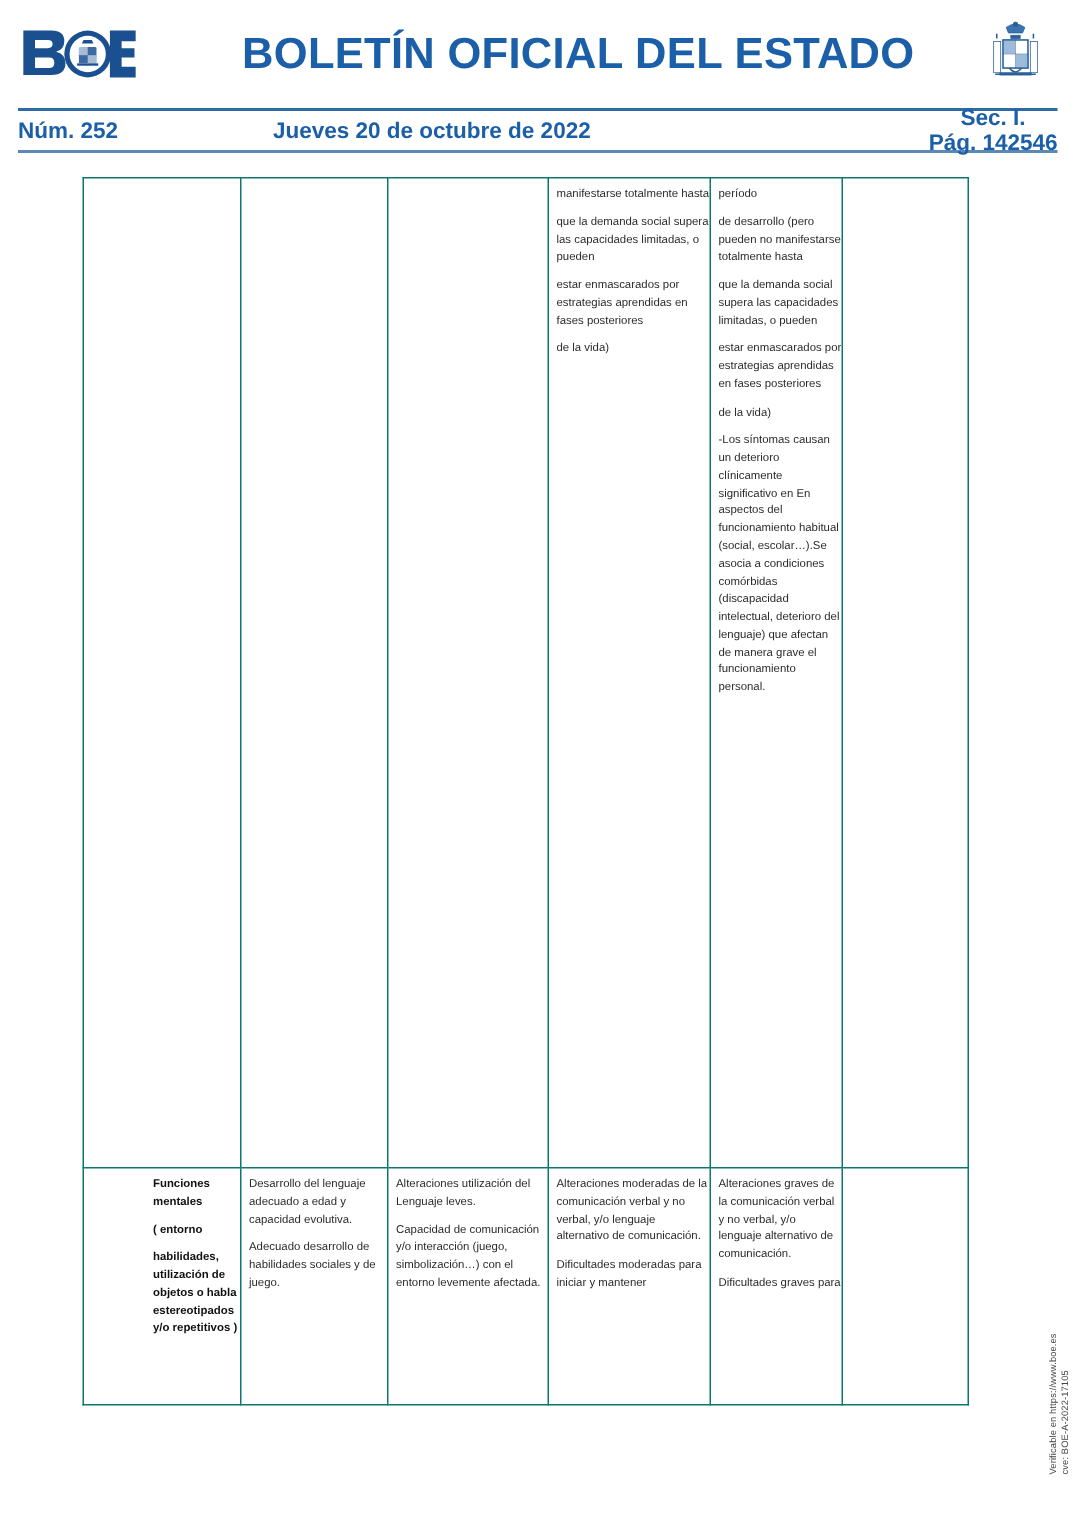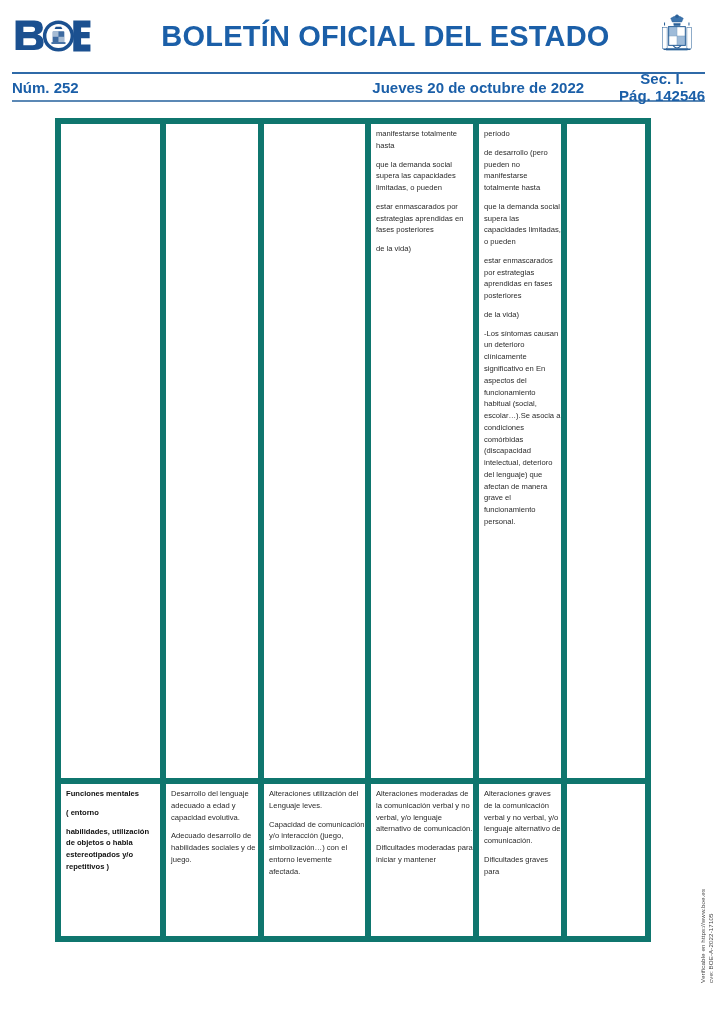--- a/index.html
+++ b/index.html
@@ -60,42 +60,42 @@
   .subhead {
     display: flex;
     align-items: center;
     height: 26px;
     margin: 0 12px;
     font-size: 15px;
     font-weight: bold;
     color: #1b5fa8;
   }
   .subhead .num { flex: 0 0 auto; width: 170px; text-align: left; }
-  .subhead .date { flex: 1 1 auto; text-align: right; }
+  .subhead .date { flex: 1 1 auto; text-align: left; }
   .subhead .sec { flex: 0 0 auto; text-align: center; white-space: pre; }
   .subhead .sec span { margin-left: 10px; }
 
   
   .sheet {
     position: absolute;
     left: 0;
     top: 118px;
     width: 717px;
   }
   table.doc-table {
     border-collapse: collapse;
     table-layout: fixed;
     margin-left: 55px;
     width: 590px;
     font-size: 7.6px;
     line-height: 1.55;
     color: #2a2a2a;
   }
   table.doc-table td {
-    border: 6px solid #0f766e;
+    border: 1px solid #0f766e;
     vertical-align: top;
     padding: 4px 0 4px 5px;
   }
   .c1 { width: 105px; }
   .c2 { width: 98px; }
   .c3 { width: 107px; }
   .c4 { width: 108px; }
   .c5 { width: 88px; }
   .c6 { width: 84px; }
 
@@ -109,20 +109,21 @@
   }
   .band-label {
     font-size: 8.6px;
     font-weight: bold;
     color: #111;
     letter-spacing: 0.1px;
   }
   .bold-cell p {
     font-weight: bold;
     color: #111;
+    margin-left: 41px;
   }
 
   
   .side-verify {
     position: absolute;
     right: 2px;
     top: 855px;
     width: 22px;
     height: 140px;
   }

